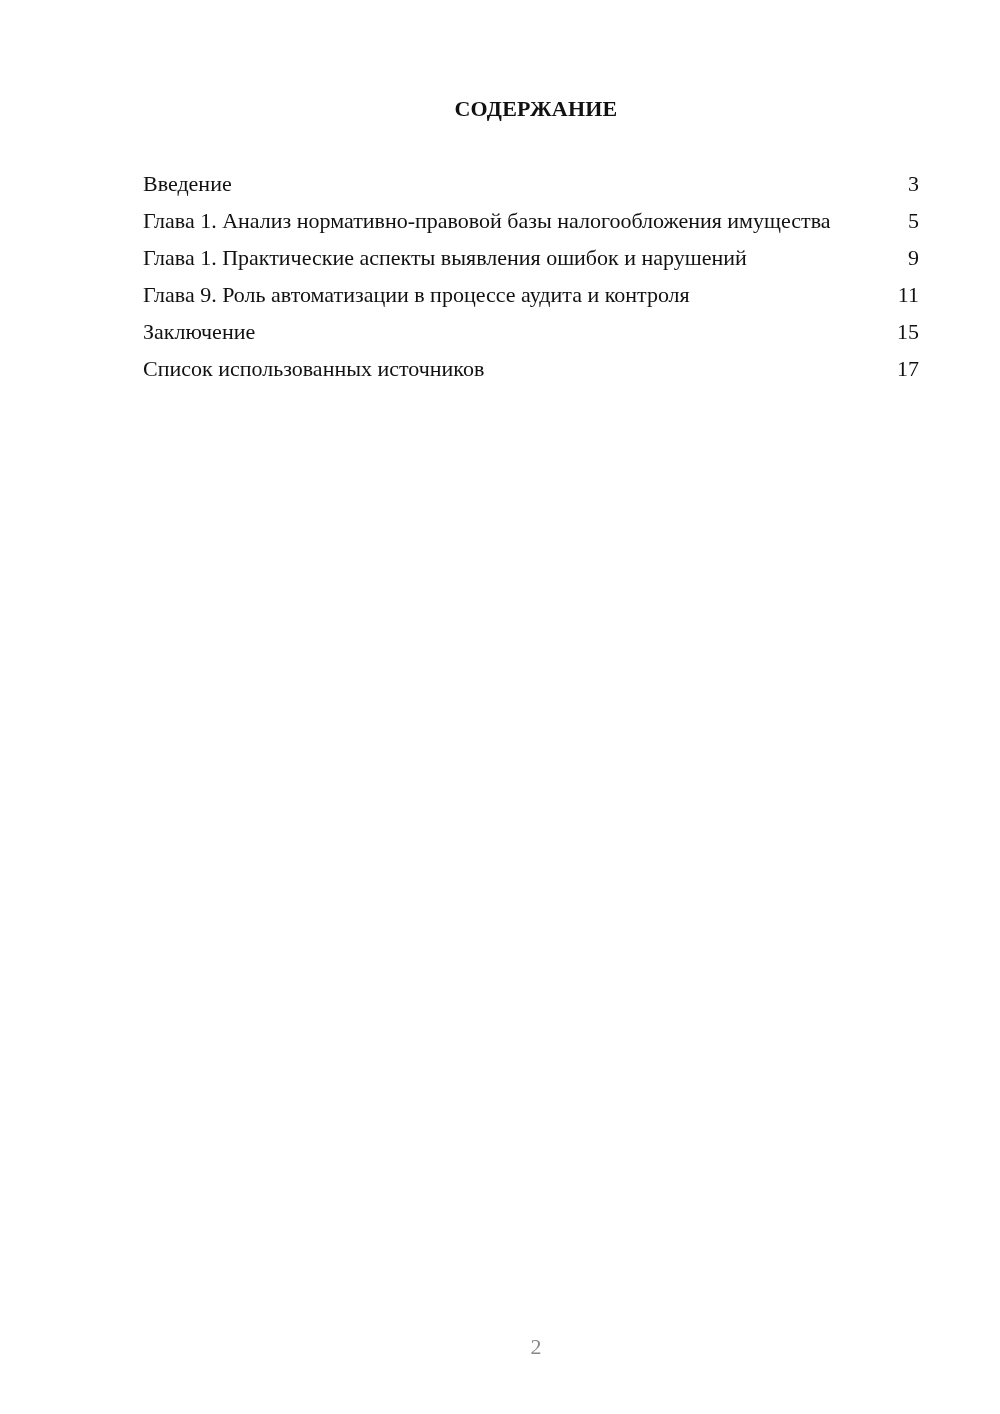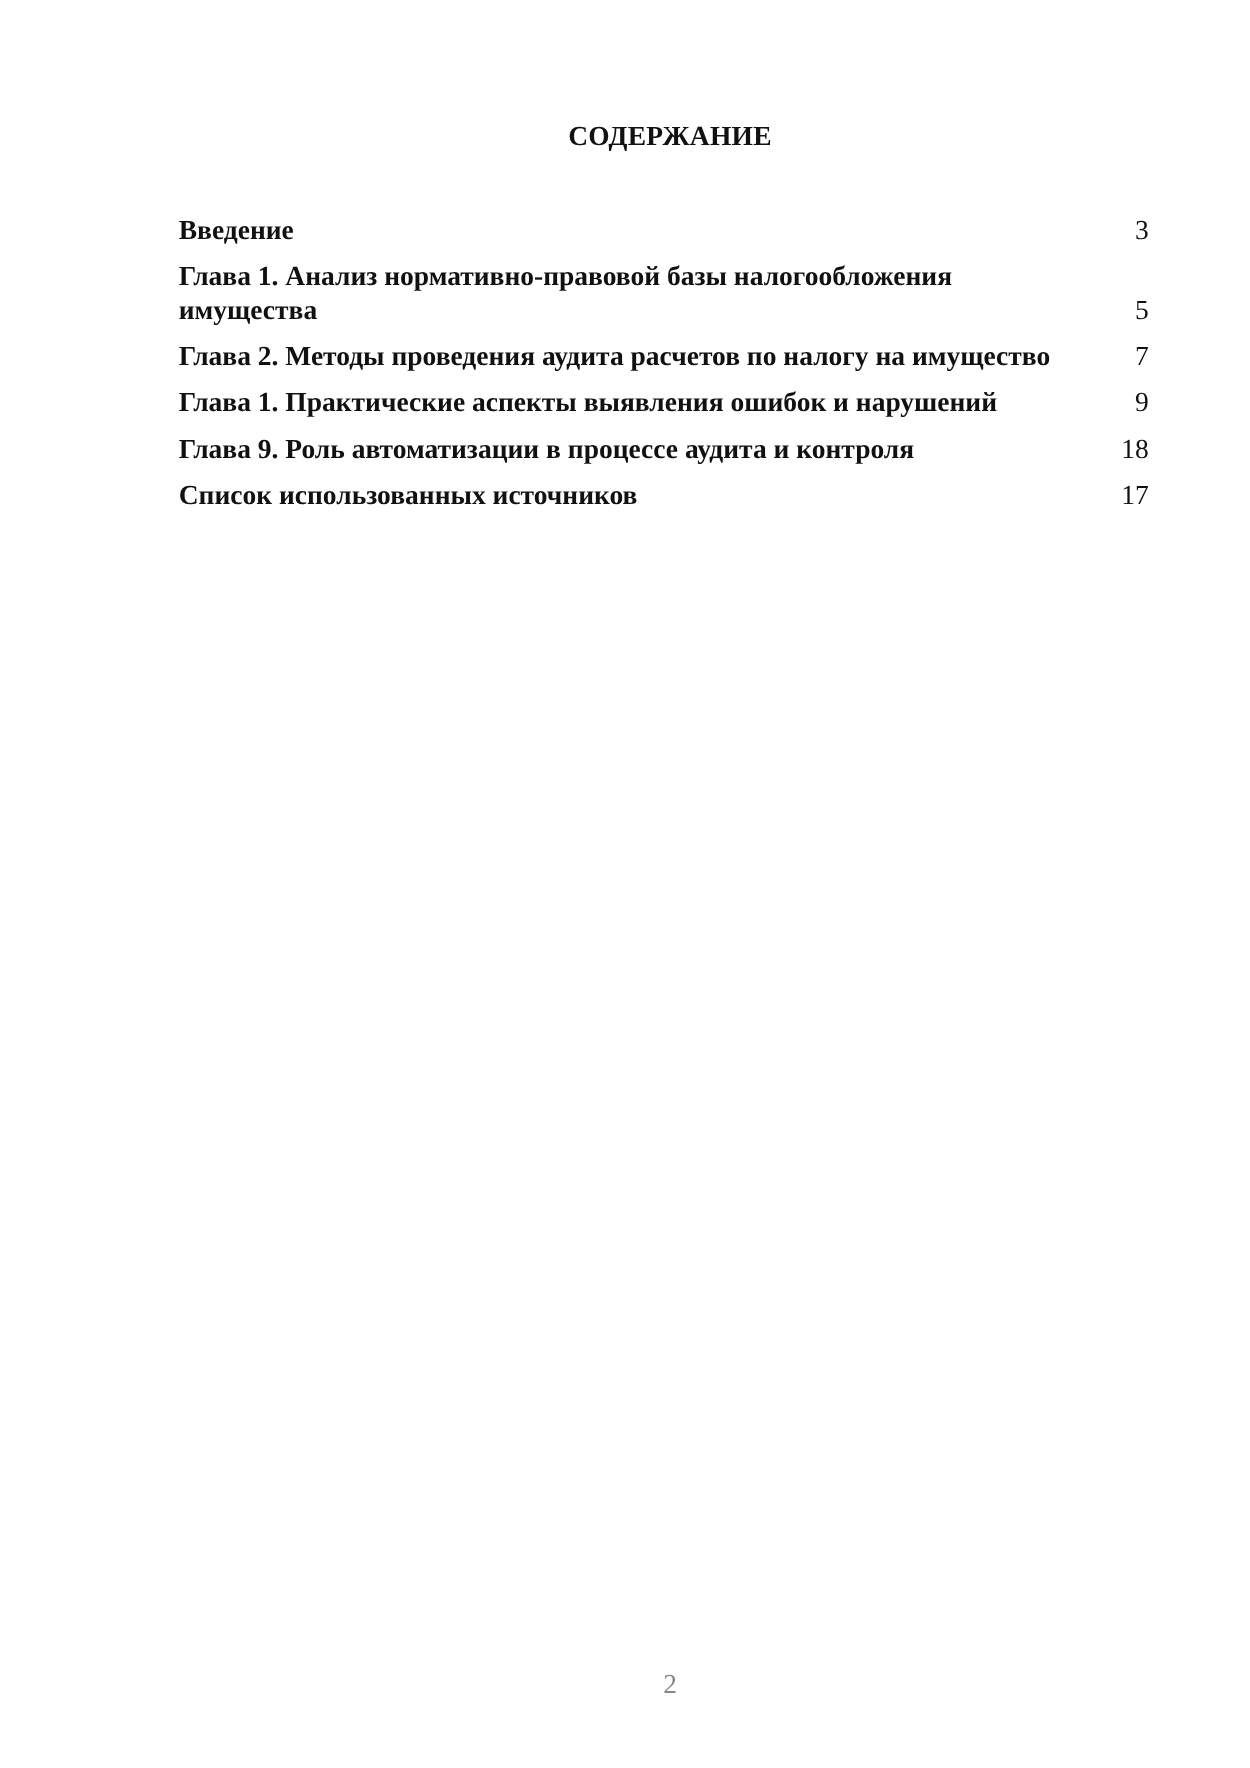--- a/index.html
+++ b/index.html
@@ -11,21 +11,21 @@
   .title {
     position:absolute; top:96px; left:0; width:1072px; text-align:center;
     font-weight:bold; font-size:22px; letter-spacing:0.2px;
   }
   .toc {
     position:absolute; top:170px; left:143px; width:776px;
   }
   .entry {
     position:relative; font-size:22px; line-height:27px; margin-bottom:10px;
   }
-  .entry .text { display:block; padding-right:70px;font-weight:bold; }
+  .entry .text { display:block; padding-right:70px; }
   .entry .page {
     position:absolute; right:0; bottom:0;
   }
   .pagenum {
     position:absolute; top:1334px; left:0; width:1072px; text-align:center;
     font-size:22px; color:#888;
   }
 </style>
 </head>
 <body>
@@ -35,30 +35,30 @@
 <div class="toc">
   <div class="entry">
     <span class="text">Введение</span>
     <span class="page">3</span>
   </div>
   <div class="entry">
     <span class="text">Глава 1. Анализ нормативно-правовой базы налогообложения имущества</span>
     <span class="page">5</span>
   </div>
   <div class="entry">
-    <span class="text">Глава 2. Методы проведения аудита расчетов по налогу на имущество</span>
-    <span class="page">7</span>
-  </div>
-  <div class="entry">
     <span class="text">Глава 1. Практические аспекты выявления ошибок и нарушений</span>
     <span class="page">9</span>
   </div>
   <div class="entry">
     <span class="text">Глава 9. Роль автоматизации в процессе аудита и контроля</span>
-    <span class="page">18</span>
+    <span class="page">11</span>
+  </div>
+  <div class="entry">
+    <span class="text">Заключение</span>
+    <span class="page">15</span>
   </div>
   <div class="entry">
     <span class="text">Список использованных источников</span>
     <span class="page">17</span>
   </div>
 </div>
 
 <div class="pagenum">2</div>
 
 </body></html>

